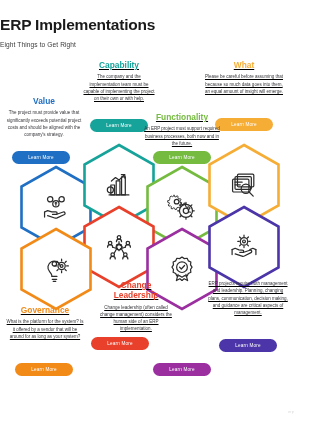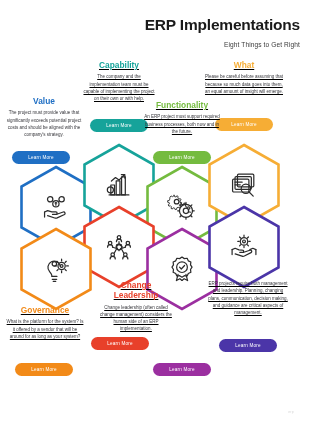--- a/index.html
+++ b/index.html
@@ -8,21 +8,21 @@
     width: 300px;
     height: 421px;
     background: #ffffff;
     font-family: "Liberation Sans", sans-serif;
     overflow: hidden;
     position: relative;
   }
 
   
   .header {
-    text-align: right;
+    text-align: left;
     padding-top: 16px;
   }
   .title {
     font-size: 15.5px;
     font-weight: bold;
     color: #1a1a1a;
     letter-spacing: -0.2px;
   }
   .subtitle {
     font-size: 6.6px;
@@ -259,21 +259,21 @@
     <div class="body">The company and the implementation team must be capable of implementing the project on their own or with help.</div>
   </div>
   <button class="btn" style="left:90px; top:119px; background:#16a39a;">Learn More</button>
 
   <div class="block ctr" style="left:204px; top:60px; width:80px;">
     <div class="heading" style="color:#f6ad35">What</div>
     <div class="body">Please be careful before assuming that because so much data goes into them, an equal amount of insight will emerge.</div>
   </div>
   <button class="btn" style="left:215px; top:118px; background:#f6ad35;">Learn More</button>
 
-  <div class="block ctr" style="left:144px; top:100px; width:76px;">
+  <div class="block ctr" style="left:144px; top:112px; width:76px;">
     <div class="heading" style="color:#74bb3f">Functionality</div>
     <div class="body">An ERP project must support required business processes, both now and in the future.</div>
   </div>
   <button class="btn" style="left:153px; top:151px; background:#74bb3f;">Learn More</button>
 
   <div class="block ctr" style="left:98px; top:280px; width:76px;">
     <div class="heading" style="color:#e8402a">Change Leadership</div>
     <div class="body">Change leadership (often called change management) considers the human side of an ERP implementation.</div>
   </div>
   <button class="btn" style="left:91px; top:337px; background:#e8402a;">Learn More</button>

